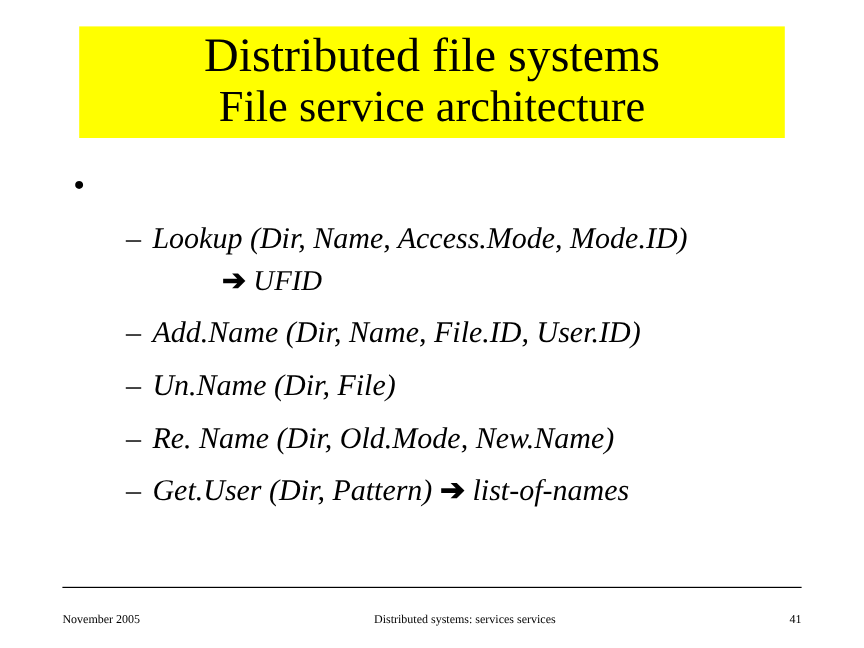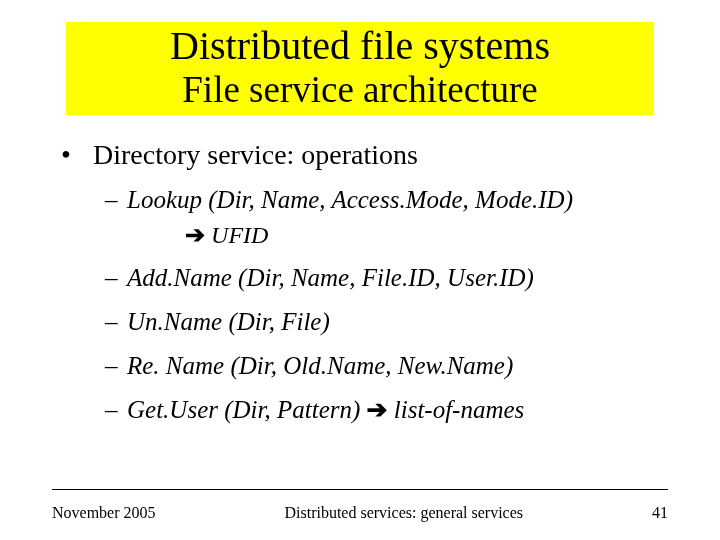--- a/index.html
+++ b/index.html
@@ -86,39 +86,38 @@
     border-top: 1.5px solid #000;
   }
   .footer {
     position: absolute;
     left: 52px;
     right: 52px;
     bottom: 30px;
     display: flex;
     justify-content: space-between;
     align-items: center;
-    font-size: 16px;
+    font-size: 10px;
   }
   .footer .center { flex:1; text-align:center; }
 </style>
 </head>
 <body>
 
 <div class="slide">
 
   <div class="title-block">
     <div class="title-main">Distributed file systems</div>
     <div class="title-sub">File service architecture</div>
   </div>
 
   <div class="content">
 
     <div class="bullet-l1">
       <span class="dot">•</span>
-      <span>Directory service: operations</span>
     </div>
 
     <div class="sub-list">
 
       <div class="bullet-l2">
         <span class="dash">–</span>
         <span class="txt">Lookup (Dir, Name, Access.Mode, Mode.ID)</span>
       </div>
       <div class="cont-line">
         <span class="arrow">➔</span>
@@ -130,33 +129,33 @@
         <span class="txt">Add.Name (Dir, Name, File.ID, User.ID)</span>
       </div>
 
       <div class="bullet-l2">
         <span class="dash">–</span>
         <span class="txt">Un.Name (Dir, File)</span>
       </div>
 
       <div class="bullet-l2">
         <span class="dash">–</span>
-        <span class="txt">Re. Name (Dir, Old.Name, New.Name)</span>
+        <span class="txt">Re. Name (Dir, Old.Mode, New.Name)</span>
       </div>
 
       <div class="bullet-l2">
         <span class="dash">–</span>
         <span class="txt">
           <span>Get.User (Dir, Pattern) </span><span class="arrow">➔</span><span> list-of-names</span>
         </span>
       </div>
 
     </div>
   </div>
 
   <div class="footer-line"></div>
   <div class="footer">
     <span>November 2005</span>
-    <span class="center">Distributed services: general services</span>
+    <span class="center">Distributed systems: services services</span>
     <span>41</span>
   </div>
 
 </div>
 
 </body></html>

